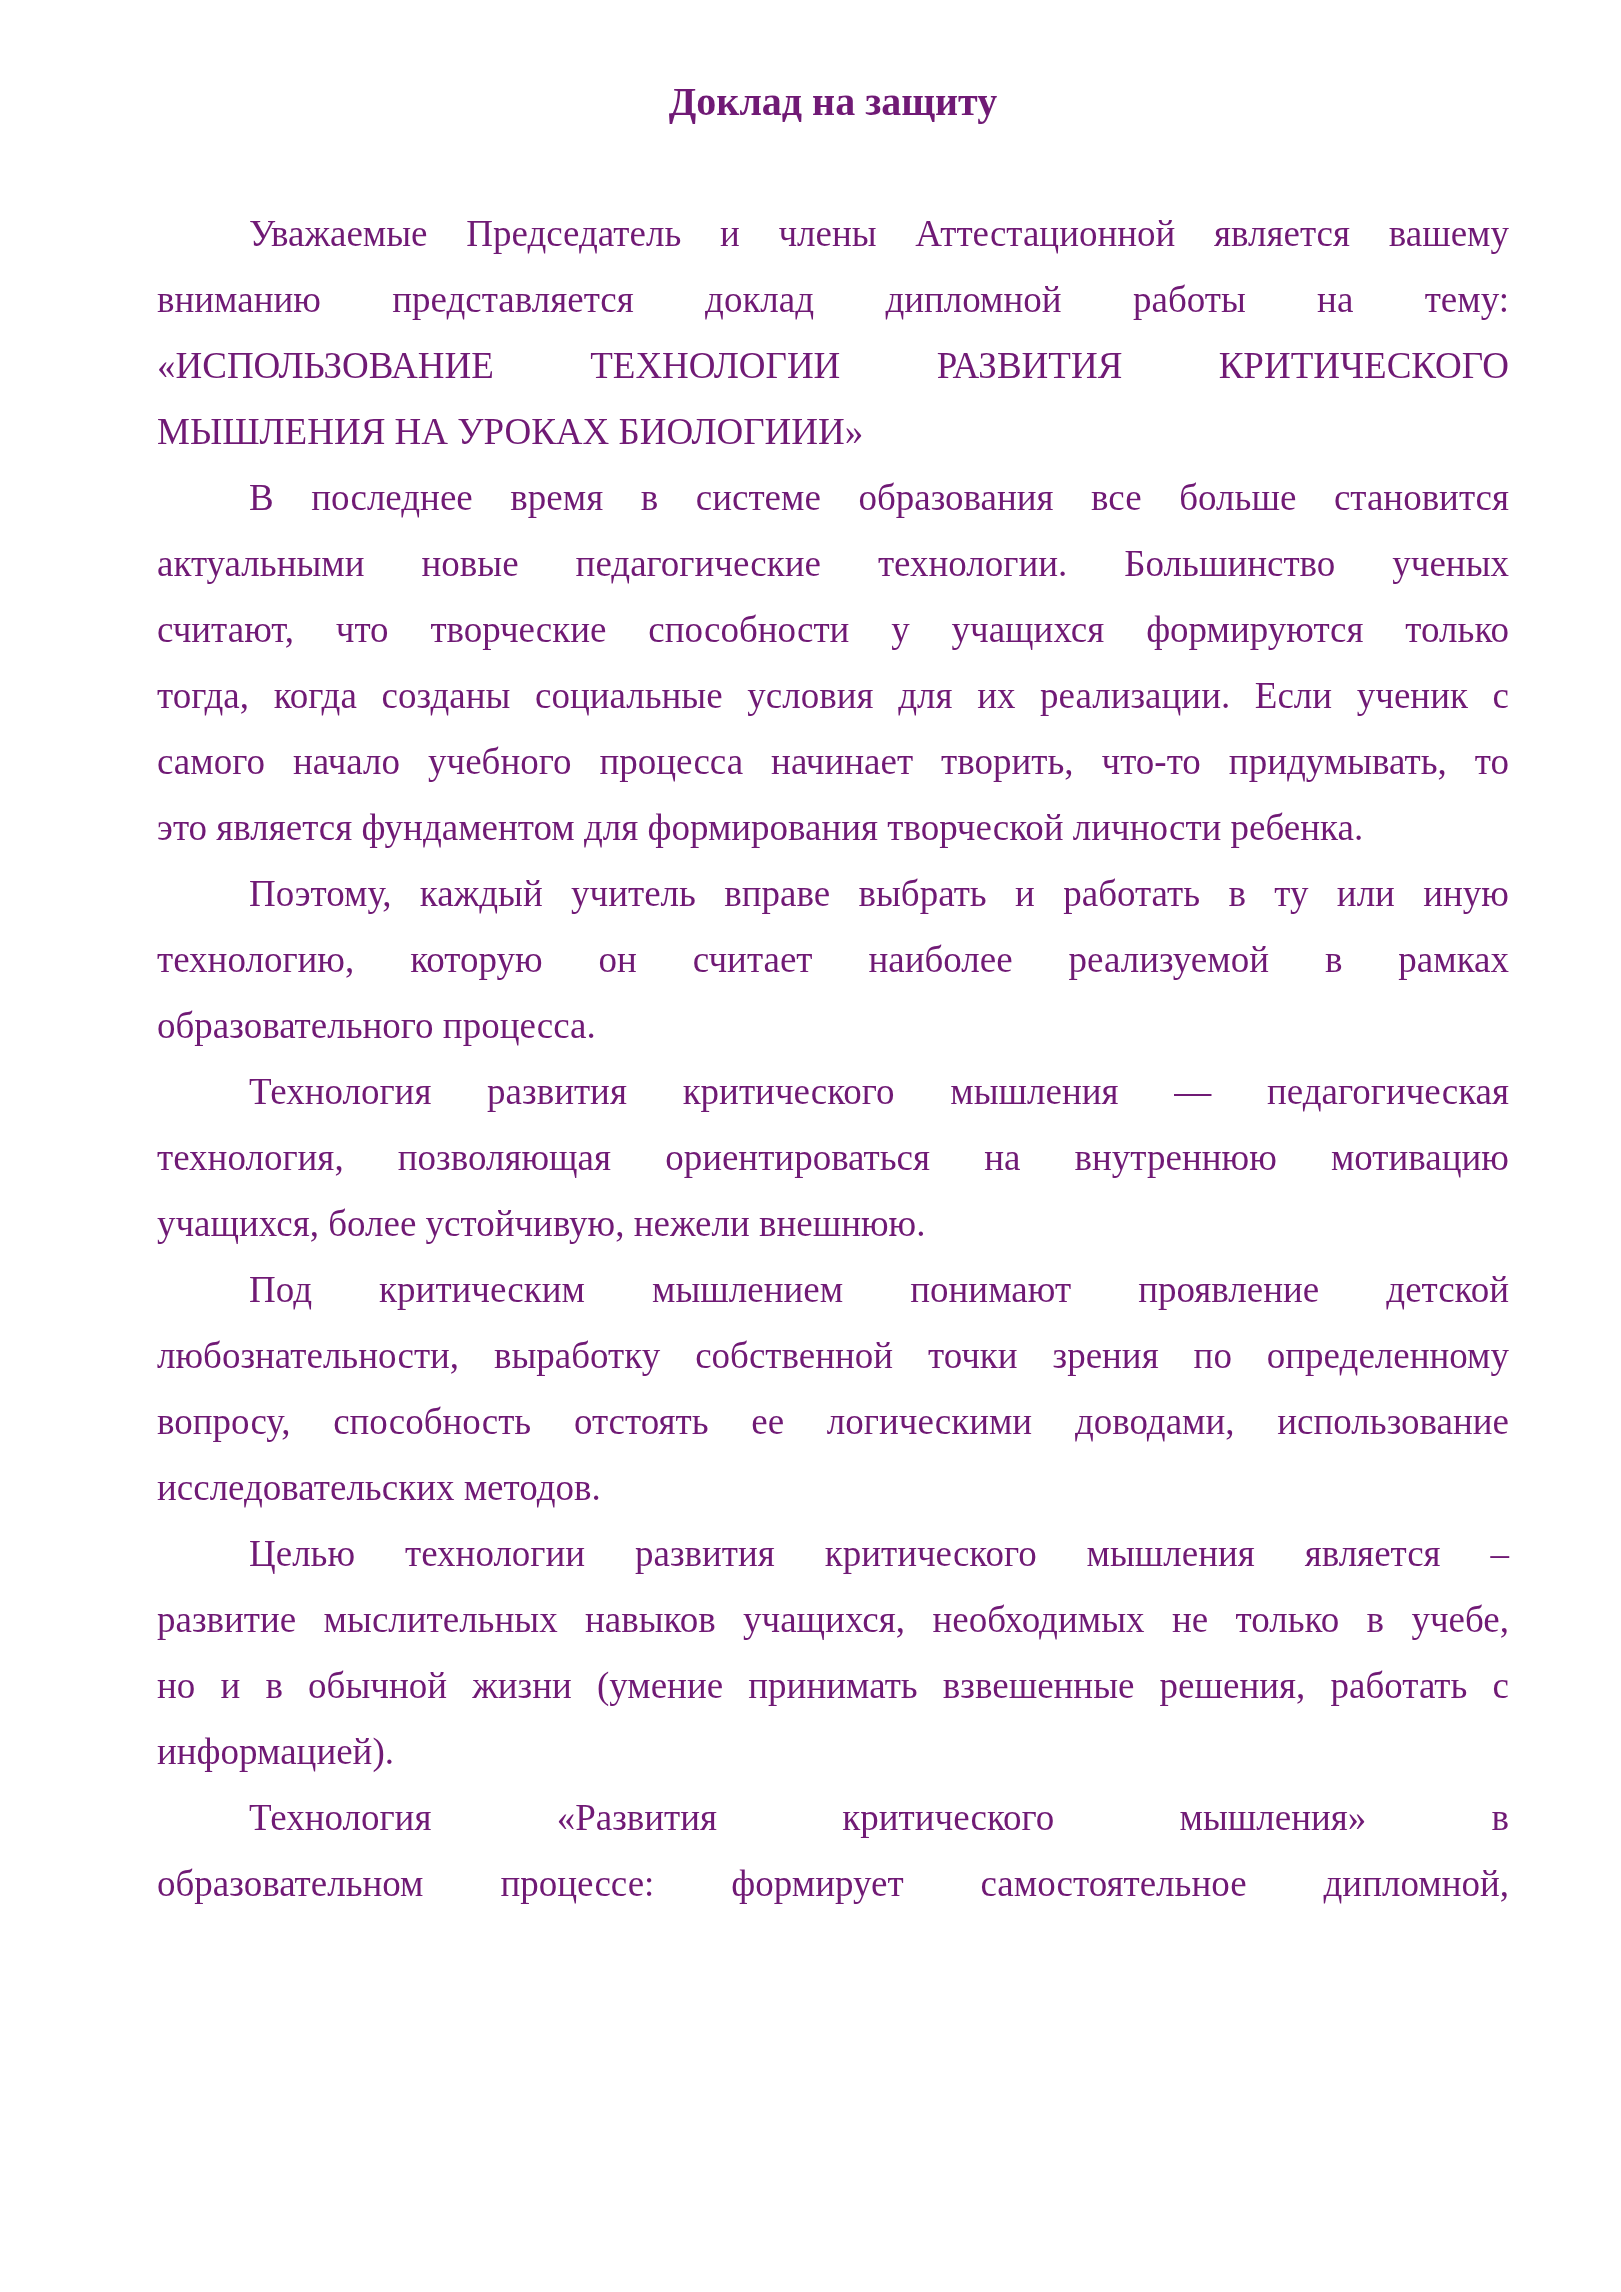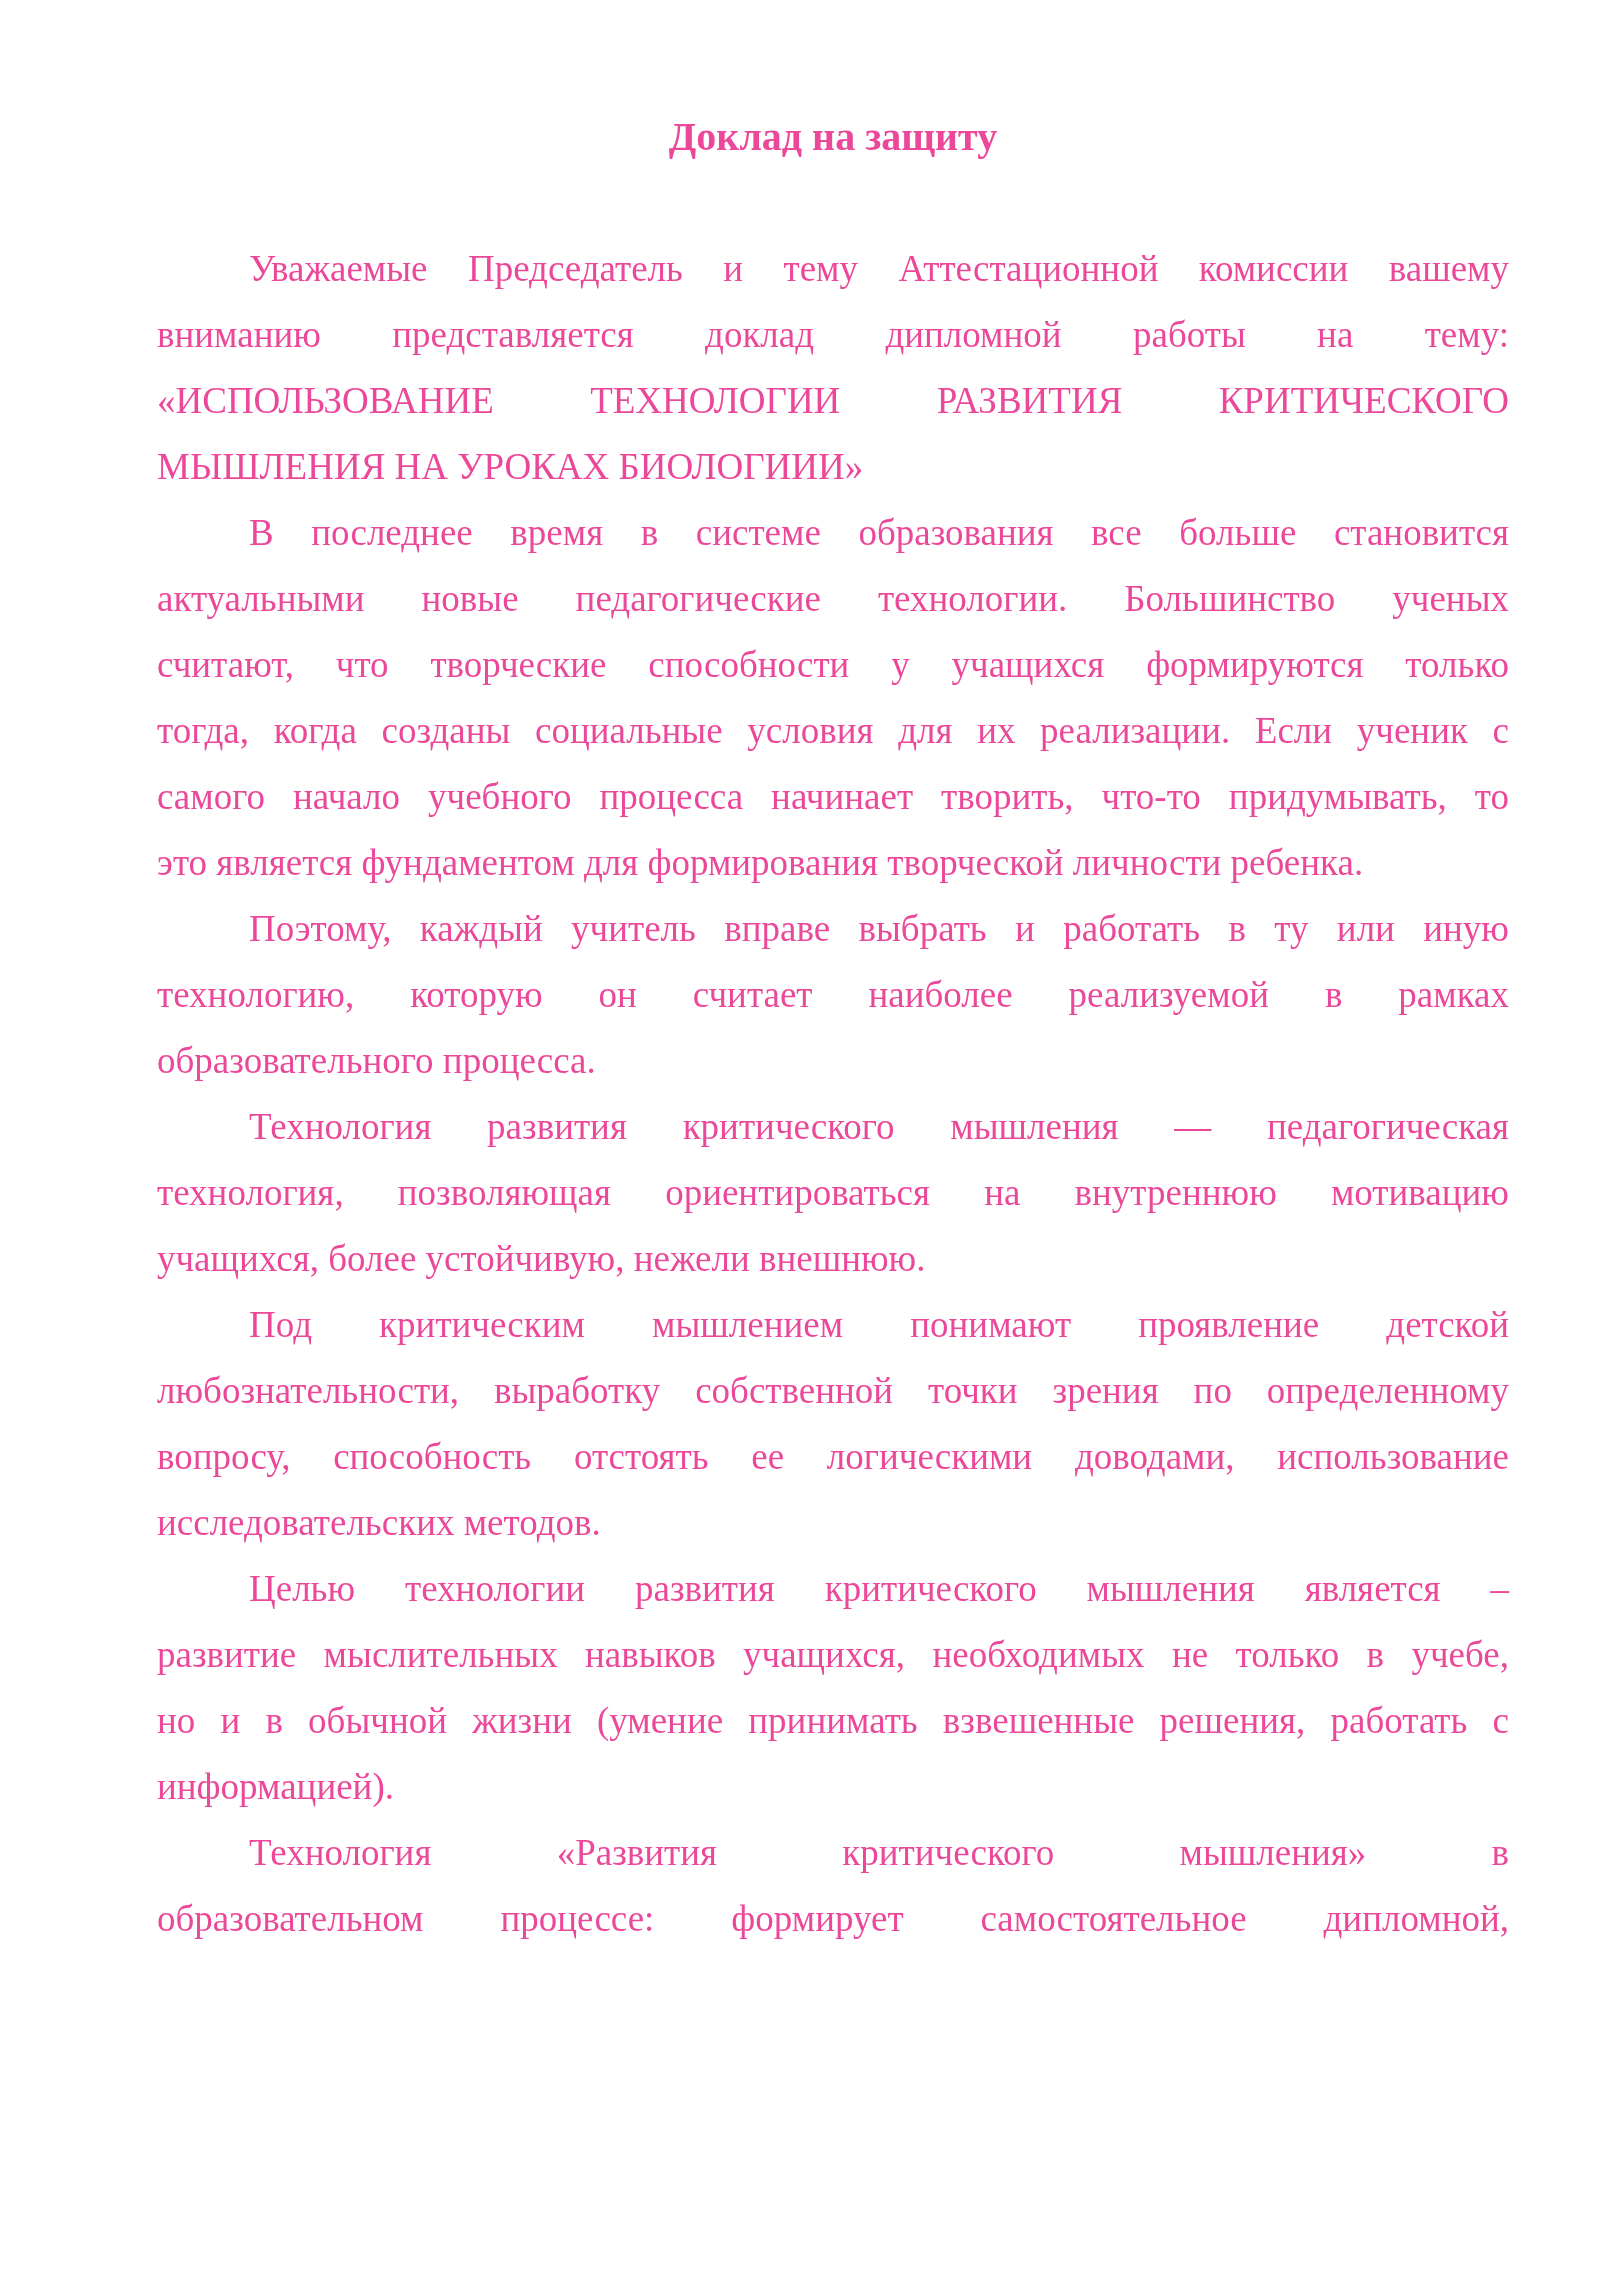--- a/index.html
+++ b/index.html
@@ -5,25 +5,25 @@
   html, body {
     margin: 0;
     padding: 0;
     background: #ffffff;
   }
   .page {
     position: relative;
     width: 1621px;
     height: 2293px;
     background: #ffffff;
-    color: #ec4899;
+    color: #701a75;
     font-family: "Liberation Serif", "DejaVu Serif", serif;
     font-size: 37px;
     box-sizing: border-box;
-    padding: 104px 112px 0 157px;
+    padding: 69px 112px 0 157px;
     overflow: hidden;
   }
   .doc-title {
     font-weight: bold;
     font-size: 40px;
     text-align: center;
     line-height: 66px;
     margin: 0 0 66px 0;
   }
   .para {
@@ -46,21 +46,21 @@
   }
   .line b { font-weight: normal; }
 </style>
 </head>
 <body>
 
 <div class="page">
   <div class="doc-title">Доклад на защиту</div>
   <div>
       <div class="para">
-        <div class="line indent"><span>Уважаемые Председатель и тему Аттестационной комиссии вашему</span></div>
+        <div class="line indent"><span>Уважаемые Председатель и члены Аттестационной является вашему</span></div>
         <div class="line"><span>вниманию представляется доклад дипломной работы на тему:</span></div>
         <div class="line"><span>«</span><b>ИСПОЛЬЗОВАНИЕ ТЕХНОЛОГИИ РАЗВИТИЯ КРИТИЧЕСКОГО</b></div>
         <div class="line last"><b>МЫШЛЕНИЯ НА УРОКАХ БИОЛОГИИИ»</b></div>
       </div>
       <div class="para">
         <div class="line indent"><span>В последнее время  в системе образования все больше становится</span></div>
         <div class="line"><span>актуальными новые педагогические технологии. Большинство ученых</span></div>
         <div class="line"><span>считают, что творческие способности  у учащихся формируются только</span></div>
         <div class="line"><span>тогда, когда созданы социальные условия для их реализации. Если ученик с</span></div>
         <div class="line"><span>самого начало учебного процесса начинает творить, что-то придумывать, то</span></div>

